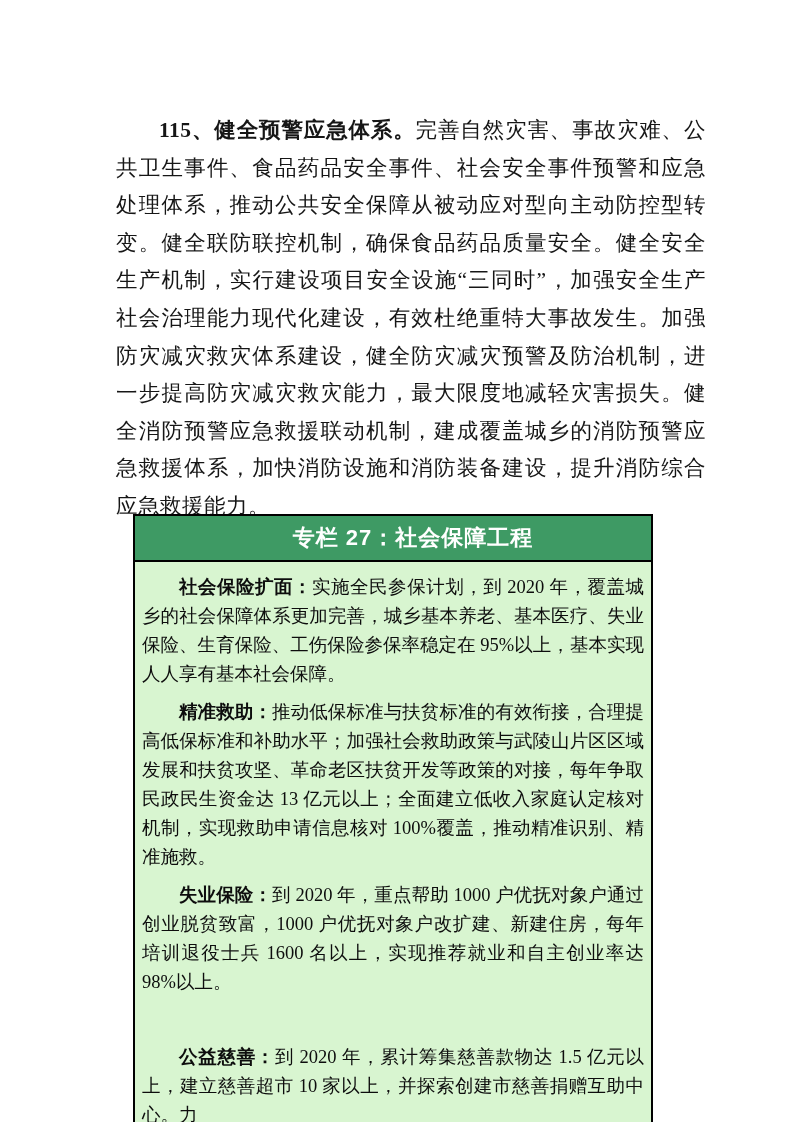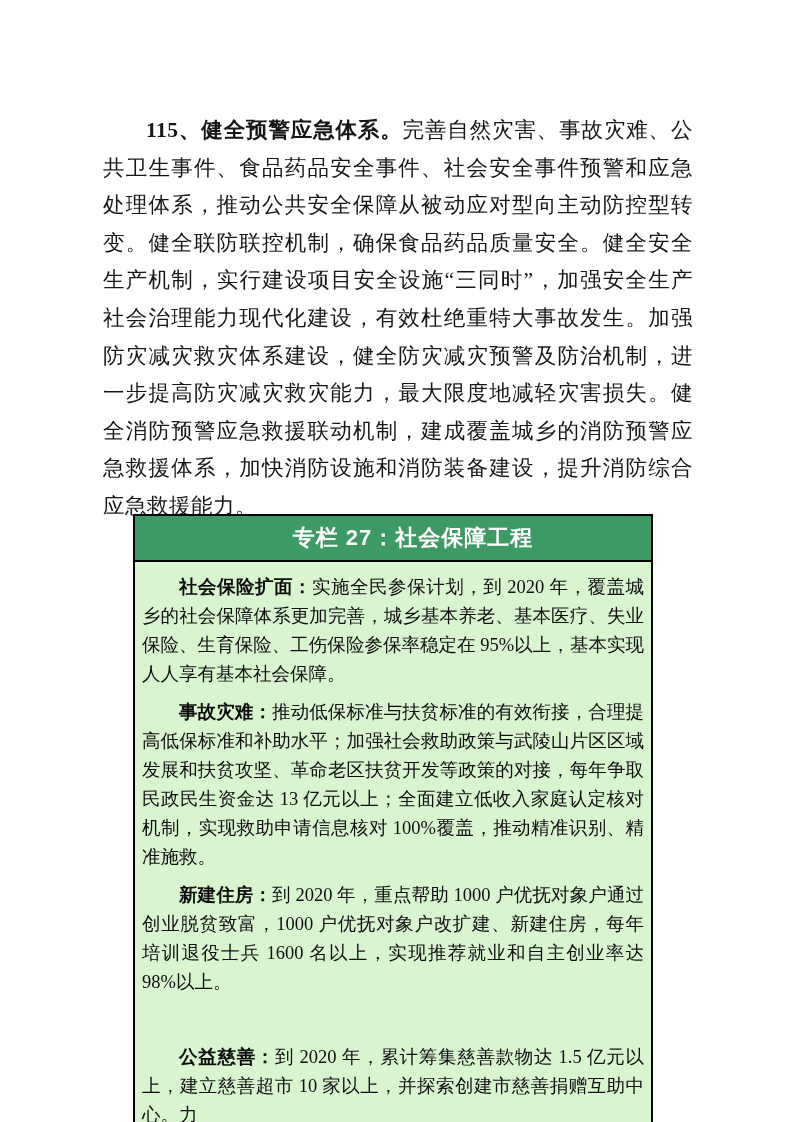--- a/index.html
+++ b/index.html
@@ -11,21 +11,21 @@
     position: relative;
     width: 793px;
     height: 1122px;
     margin: 0 auto;
     background: #ffffff;
     overflow: hidden;
     color: #111;
   }
   .main-paragraph {
     position: absolute;
-    left: 103px;
+    left: 116px;
     top: 112px;
     width: 590px;
     font-size: 21.5px;
     line-height: 37.6px;
     text-align: justify;
     text-indent: 2em;
     letter-spacing: 0.5px;
     color: #161616;
   }
   .main-paragraph .lead {
@@ -95,24 +95,24 @@
 
   <div class="callout-box">
     <div class="callout-header">
       <span>专栏 27：社会保障工程</span>
     </div>
     <div class="callout-body">
       <p>
         <span class="lead">社会保险扩面：</span><span>实施全民参保计划，到 2020 年，覆盖城乡的社会保障体系更加完善，城乡基本养老、基本医疗、失业保险、生育保险、工伤保险参保率稳定在 95%以上，基本实现人人享有基本社会保障。</span>
       </p>
       <p>
-        <span class="lead">事故灾难：</span><span>推动低保标准与扶贫标准的有效衔接，合理提高低保标准和补助水平；加强社会救助政策与武陵山片区区域发展和扶贫攻坚、革命老区扶贫开发等政策的对接，每年争取民政民生资金达 13 亿元以上；全面建立低收入家庭认定核对机制，实现救助申请信息核对 100%覆盖，推动精准识别、精准施救。</span>
+        <span class="lead">精准救助：</span><span>推动低保标准与扶贫标准的有效衔接，合理提高低保标准和补助水平；加强社会救助政策与武陵山片区区域发展和扶贫攻坚、革命老区扶贫开发等政策的对接，每年争取民政民生资金达 13 亿元以上；全面建立低收入家庭认定核对机制，实现救助申请信息核对 100%覆盖，推动精准识别、精准施救。</span>
       </p>
       <p>
-        <span class="lead">新建住房：</span><span>到 2020 年，重点帮助 1000 户优抚对象户通过创业脱贫致富，1000 户优抚对象户改扩建、新建住房，每年培训退役士兵 1600 名以上，实现推荐就业和自主创业率达 98%以上。</span>
+        <span class="lead">失业保险：</span><span>到 2020 年，重点帮助 1000 户优抚对象户通过创业脱贫致富，1000 户优抚对象户改扩建、新建住房，每年培训退役士兵 1600 名以上，实现推荐就业和自主创业率达 98%以上。</span>
       </p>
       <p>
         <span class="lead">公益慈善：</span><span>到 2020 年，累计筹集慈善款物达 1.5 亿元以上，建立慈善超市 10 家以上，并探索创建市慈善捐赠互助中心。力</span>
       </p>
     </div>
   </div>
 
 
 </div>
 

